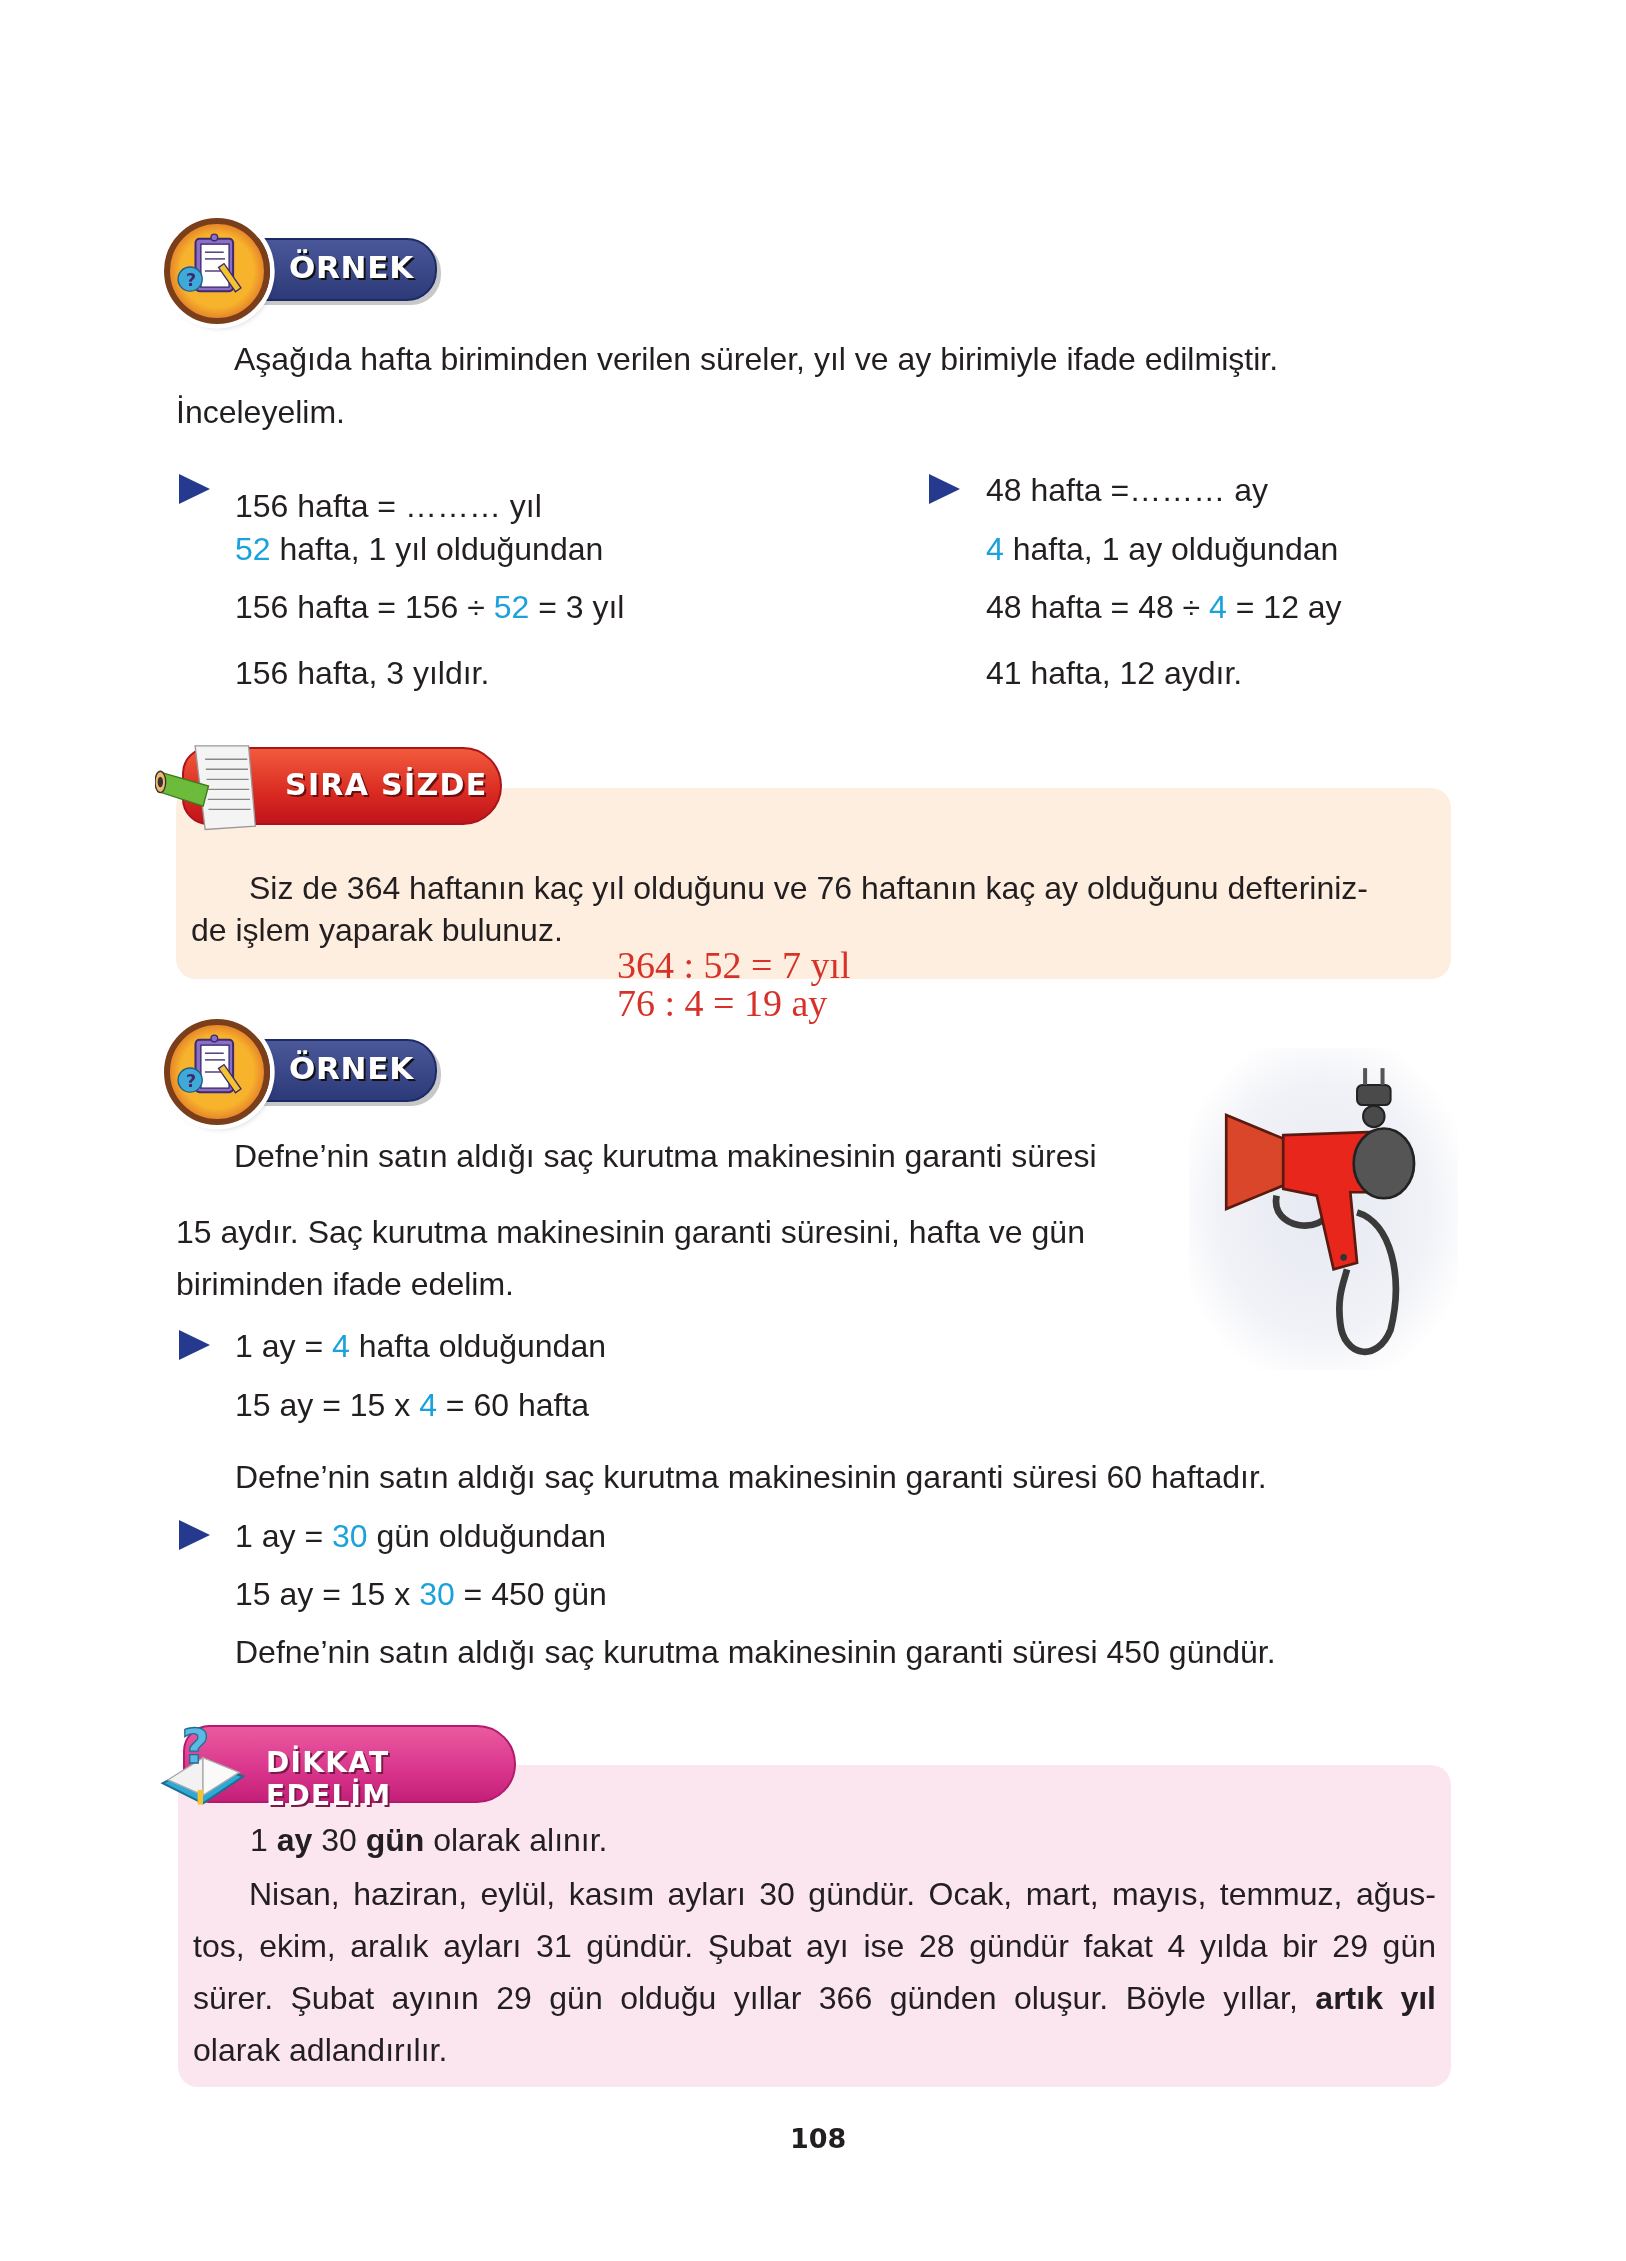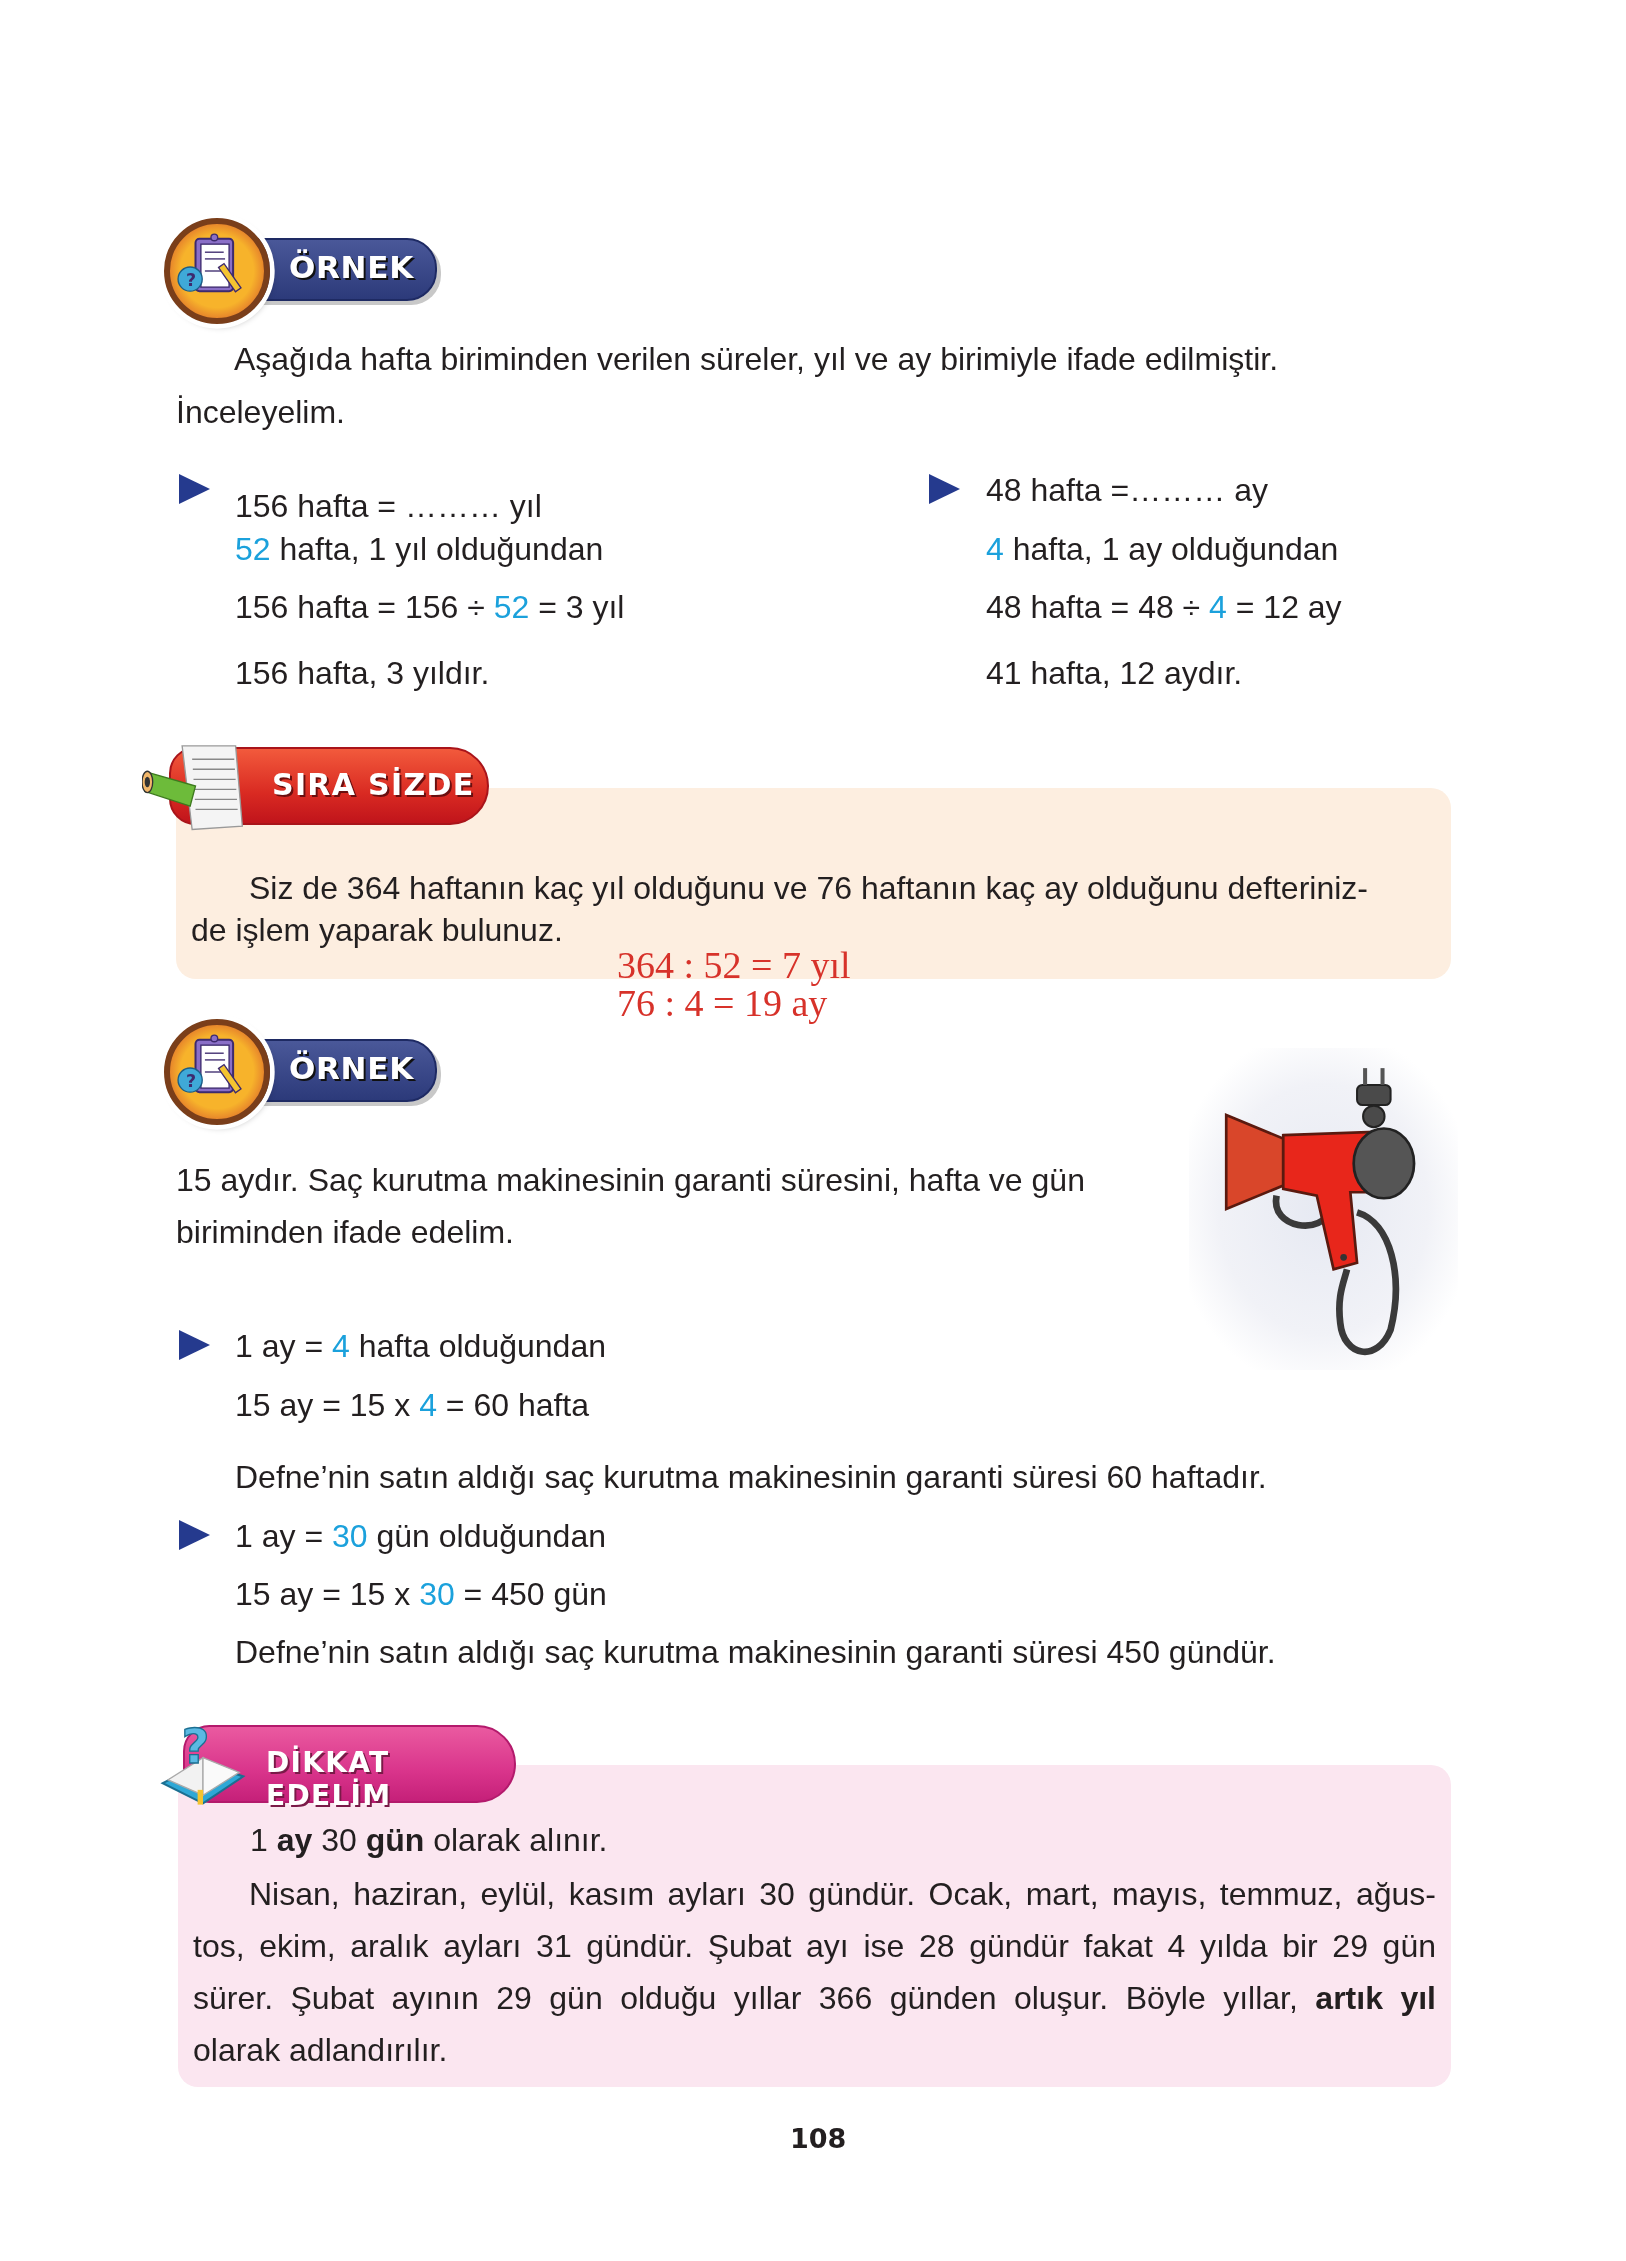--- a/index.html
+++ b/index.html
@@ -116,21 +116,21 @@
 <div class="abs txt" style="left:986px; top:474px;">48 hafta =……… ay</div>
 <div class="abs txt" style="left:986px; top:533px;">
   <span class="blue">4</span><span> hafta, 1 ay olduğundan</span>
 </div>
 <div class="abs txt" style="left:986px; top:591px;">
   <span>48 hafta = 48 ÷ </span><span class="blue">4</span><span> = 12 ay</span>
 </div>
 <div class="abs txt" style="left:986px; top:657px;">41 hafta, 12 aydır.</div>
 
 <div class="abs sira-box" style="left:176px; top:788px; width:1275px; height:191px;"></div>
-<div class="abs sira-badge" style="left:142px; top:739px;">
+<div class="abs sira-badge" style="left:155px; top:739px;">
   <div class="sira-bar">
     <span>SIRA SİZDE</span>
   </div>
   <svg class="abs" style="left:0; top:0;" width="107" height="94" viewBox="0 0 160 140">
     <polygon points="60,10 140,10 150,130 75,135" fill="#f4f4f4" stroke="#999" stroke-width="2"></polygon>
     <line x1="75" y1="30" x2="138" y2="30" stroke="#888" stroke-width="2"></line>
     <line x1="76" y1="45" x2="139" y2="45" stroke="#888" stroke-width="2"></line>
     <line x1="77" y1="60" x2="140" y2="60" stroke="#888" stroke-width="2"></line>
     <line x1="78" y1="75" x2="141" y2="75" stroke="#888" stroke-width="2"></line>
     <line x1="79" y1="90" x2="142" y2="90" stroke="#888" stroke-width="2"></line>
@@ -158,20 +158,21 @@
       <line x1="52" y1="70" x2="76" y2="70" stroke="#3d2a6e" stroke-width="2"></line>
       <circle cx="66" cy="20" r="5" fill="#8a6fc7" stroke="#3d2a6e" stroke-width="2"></circle>
       <rect x="84" y="58" width="10" height="44" fill="#f4c430" stroke="#3d2a6e" stroke-width="2" transform="rotate(-35 89 80)"></rect>
       <circle cx="30" cy="82" r="18" fill="#3fa9d8" stroke="#1b5e86" stroke-width="2"></circle>
       <text x="24" y="92" font-size="26" font-family="DejaVu Sans, sans-serif" fill="#3d2a6e" font-weight="bold">?</text>
     </svg>
   </div>
 </div>
 
 <div class="abs" style="left:176px; top:1140px; width:967px;">
+  <div class="txt" style="text-indent:58px; height:52px;">Defne’nin satın aldığı saç kurutma makinesinin garanti süresi</div>
   <div class="txt" style="height:52px;margin-top:24px;">15 aydır. Saç kurutma makinesinin garanti süresini, hafta ve gün</div>
   <div class="txt" style="height:52px;">biriminden ifade edelim.</div>
 </div>
 
 <div class="abs" style="left:1189px; top:1048px; width:269px; height:322px; background: radial-gradient(ellipse at center, #e6e9f2 0%, #f1f2f7 55%, #ffffff 80%);">
   <svg width="269" height="322" viewBox="0 0 400 480">
 
     <path d="M130 220 C 120 270, 200 280, 210 240" fill="none" stroke="#3a3a3a" stroke-width="10"></path>
     <path d="M250 245 C 300 260, 320 340, 300 420 C 280 470, 230 460, 225 410 C 220 370, 230 350, 235 330" fill="none" stroke="#3a3a3a" stroke-width="10"></path>
 

